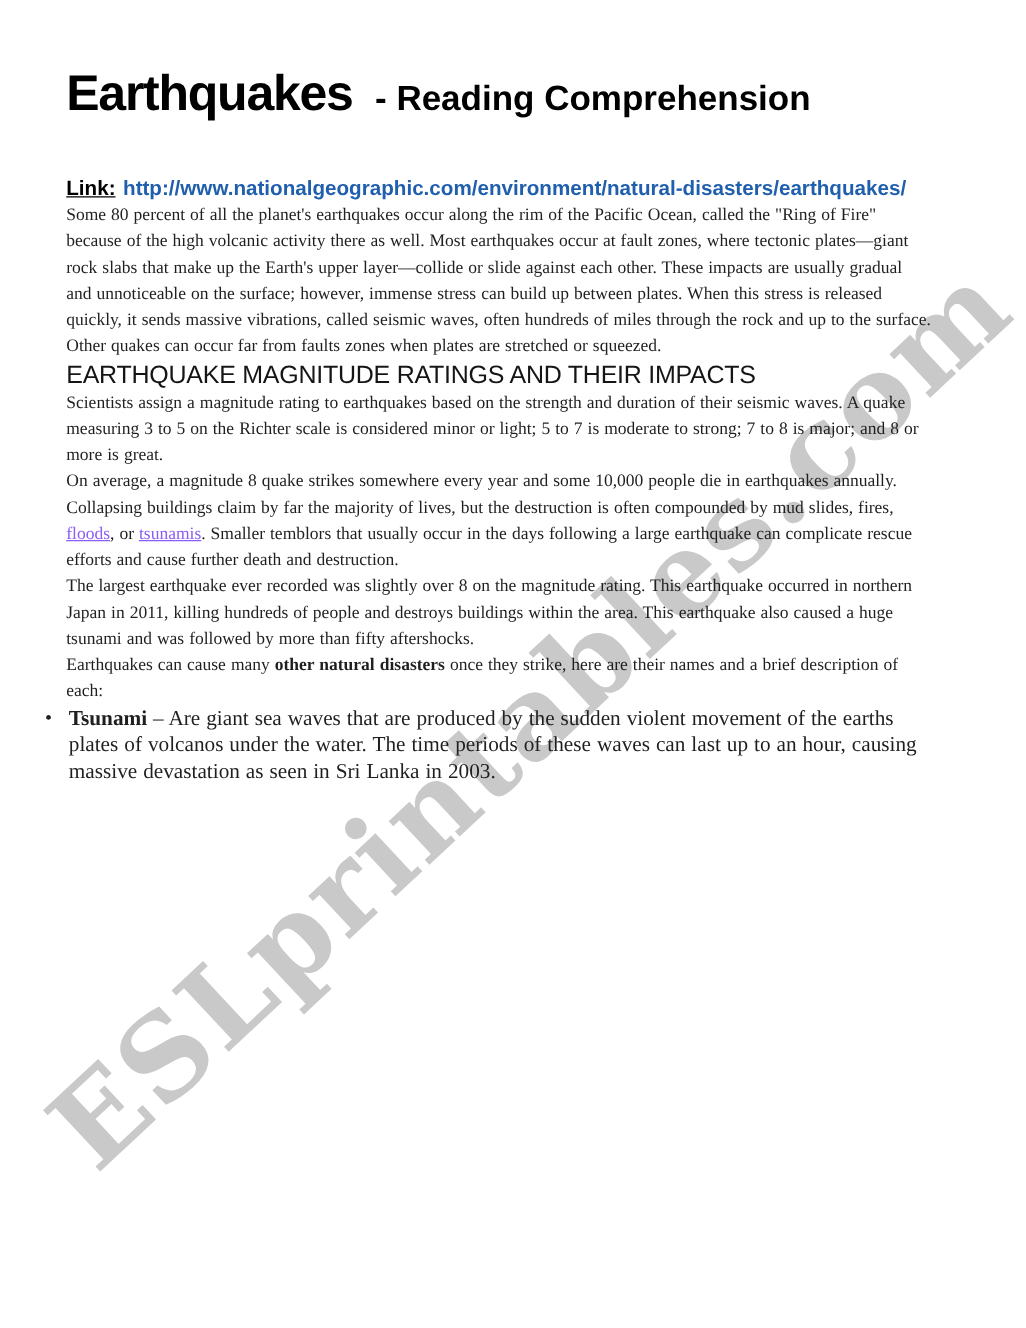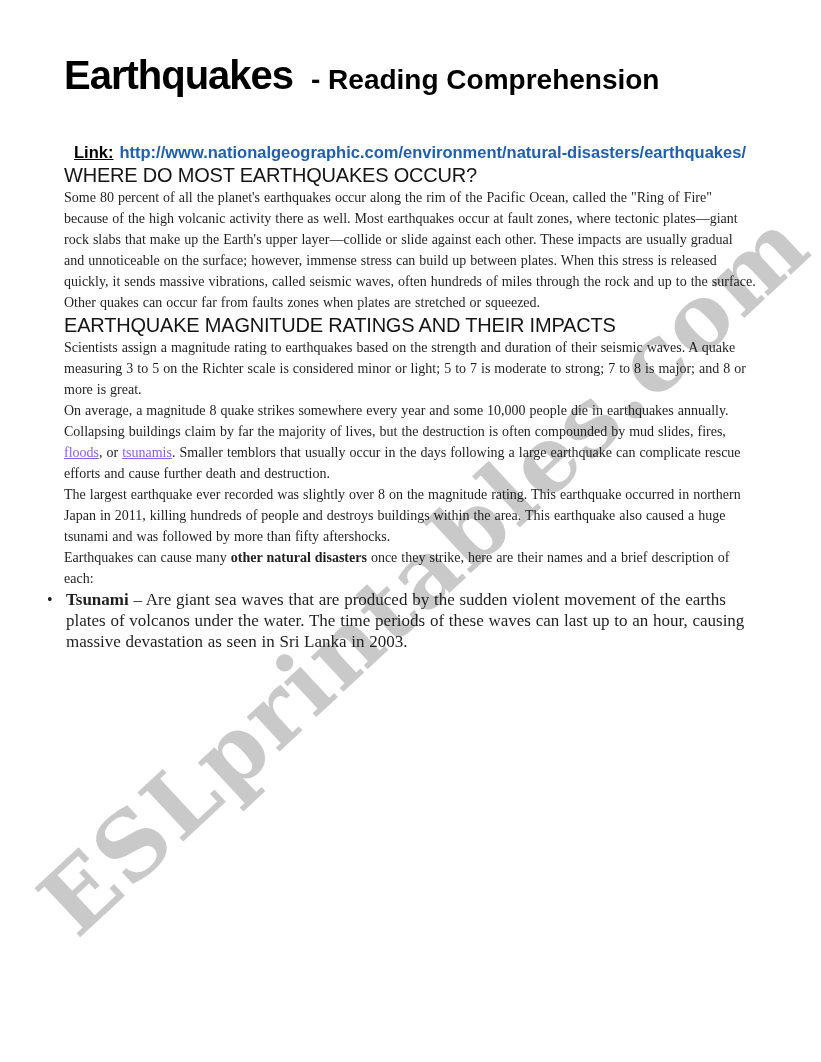--- a/index.html
+++ b/index.html
@@ -26,21 +26,21 @@
     letter-spacing: 2px;
     color: #b7b7b7;
     opacity: 0.75;
     white-space: nowrap;
     z-index: 0;
     pointer-events: none;
   }
   .content {
     position: absolute;
     top: 0;
-    left: 64px;
+    left: 53px;
     width: 692px;
     z-index: 1;
     font-family: "Liberation Serif", serif;
     color: #1f1f1f;
   }
   .doc-title {
     margin: 52px 0 0 0;
     font-family: "Liberation Sans", sans-serif;
     font-weight: 700;
     color: #000000;
@@ -49,21 +49,20 @@
   }
   .title-main { font-size: 40px; letter-spacing: -1px; }
   .title-sub  { font-size: 28px; margin-left: 9px; }
   .link-line {
     margin: 39px 0 0 0;
     font-family: "Liberation Sans", sans-serif;
     font-weight: 700;
     font-size: 16.5px;
     line-height: 21px;
     white-space: nowrap;
-    text-align: center;
   }
   .link-label { color: #000000; text-decoration: underline; }
   .link-url   { color: #1f5fad; text-decoration: none; margin-left: 6px; }
   h2.section-heading {
     font-family: "Liberation Sans", sans-serif;
     font-weight: 400;
     font-size: 20px;
     letter-spacing: -0.2px;
     color: #151515;
     line-height: 24px;
@@ -119,21 +118,20 @@
 
     <h1 class="doc-title">
       <span class="title-main">Earthquakes</span>
       <span class="title-sub">- Reading Comprehension</span>
     </h1>
 
     <p class="link-line">
       <span class="link-label">Link:</span><a class="link-url">http://www.nationalgeographic.com/environment/natural-disasters/earthquakes/</a>
     </p>
 
-    <h2 class="section-heading h-where">WHERE DO MOST EARTHQUAKES OCCUR?</h2>
 
     <p class="body-par p-where">Some 80 percent of all the planet's earthquakes occur along the rim of the Pacific Ocean, called the "Ring of Fire" because of the high volcanic activity there as well. Most earthquakes occur at fault zones, where tectonic plates—giant rock slabs that make up the Earth's upper layer—collide or slide against each other. These impacts are usually gradual and unnoticeable on the surface; however, immense stress can build up between plates. When this stress is released quickly, it sends massive vibrations, called seismic waves, often hundreds of miles through the rock and up to the surface. Other quakes can occur far from faults zones when plates are stretched or squeezed.</p>
 
     <h2 class="section-heading h-magnitude">EARTHQUAKE MAGNITUDE RATINGS AND THEIR IMPACTS</h2>
 
     <p class="body-par p-scale">Scientists assign a magnitude rating to earthquakes based on the strength and duration of their seismic waves. A quake measuring 3 to 5 on the Richter scale is considered minor or light; 5 to 7 is moderate to strong; 7 to 8 is major; and 8 or more is great.</p>
 
     <p class="body-par p-average"><span>On average, a magnitude 8 quake strikes somewhere every year and some 10,000 people die in earthquakes annually. Collapsing buildings claim by far the majority of lives, but the destruction is often compounded by mud slides, fires, </span><a class="body-link">floods</a><span>, or </span><a class="body-link">tsunamis</a><span>. Smaller temblors that usually occur in the days following a large earthquake can complicate rescue efforts and cause further death and destruction.</span></p>
 
     <p class="body-par p-largest">The largest earthquake ever recorded was slightly over 8 on the magnitude rating. This earthquake occurred in northern Japan in 2011, killing hundreds of people and destroys buildings within the area. This earthquake also caused a huge tsunami and was followed by more than fifty aftershocks.</p>

